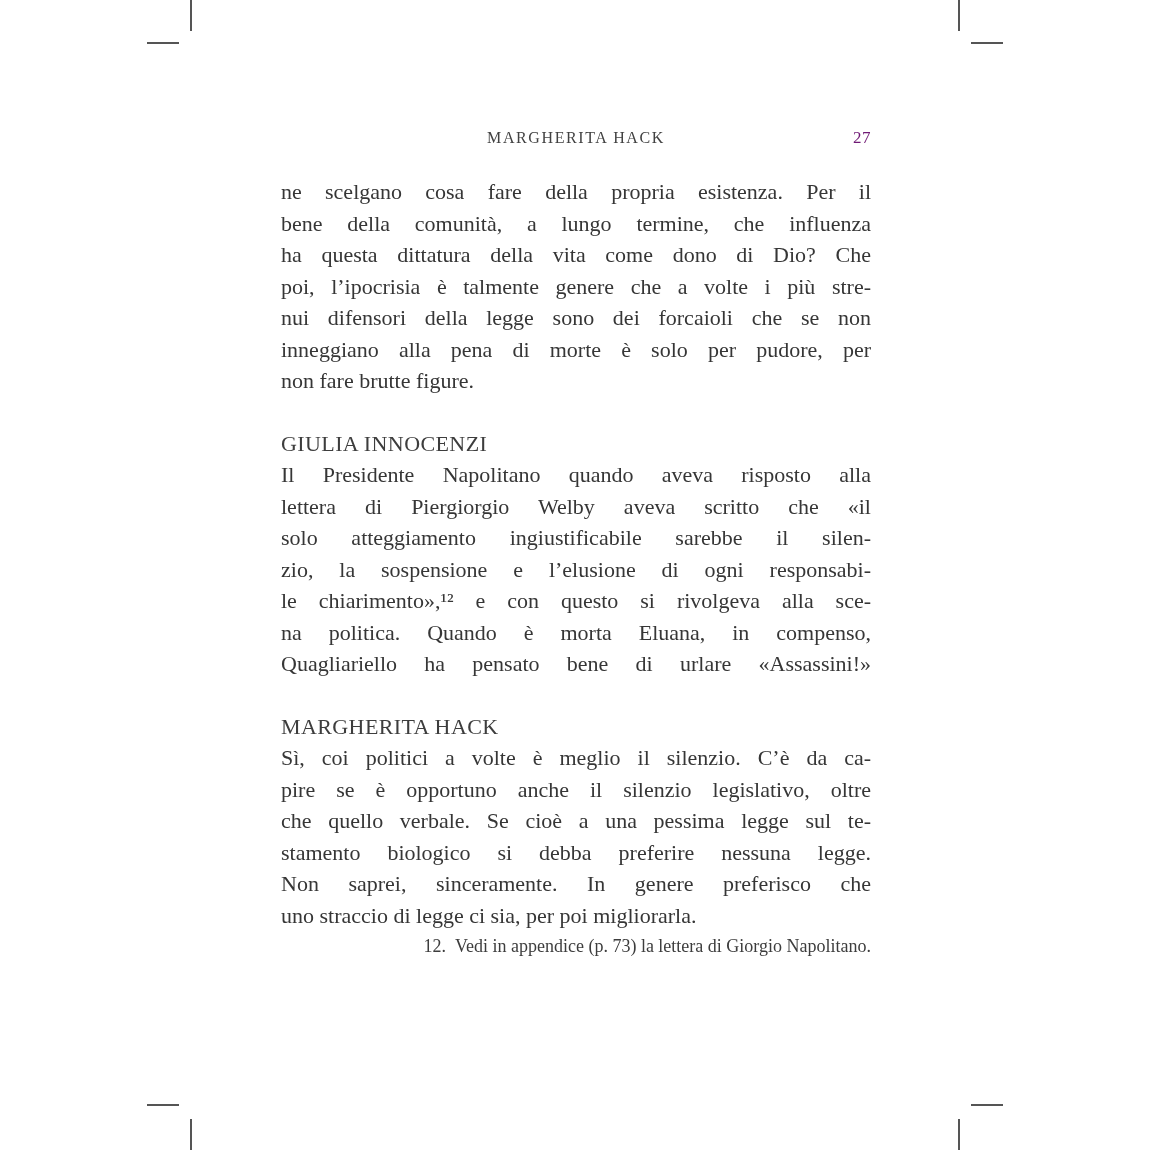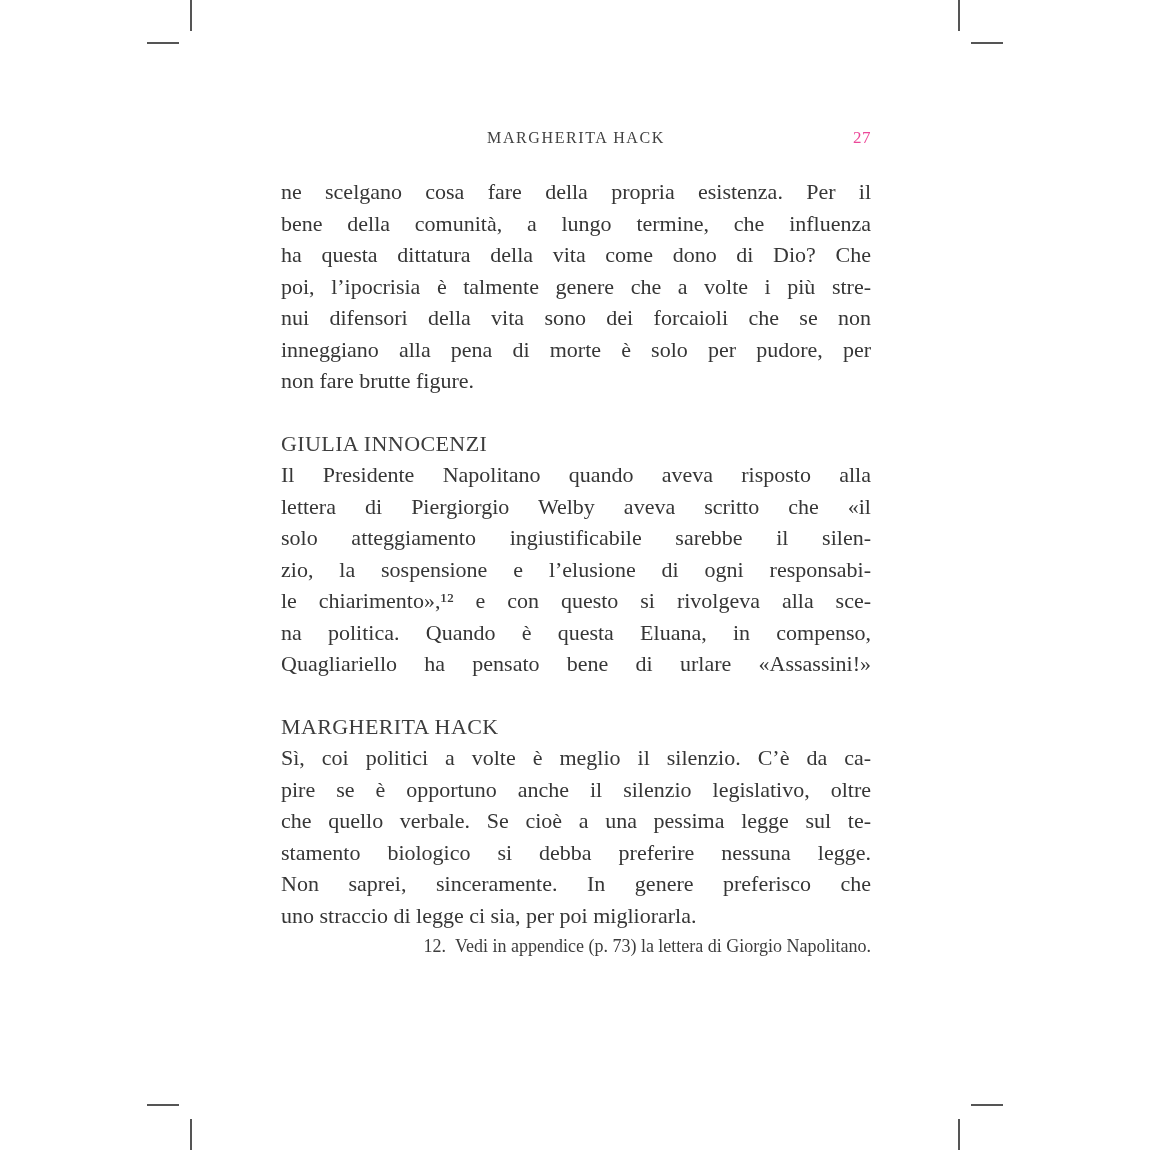--- a/index.html
+++ b/index.html
@@ -48,21 +48,21 @@
     font-size: 16px;
     letter-spacing: 1.6px;
     color: #424242;
   }
   .page-number {
     position: absolute;
     right: 0;
     top: -1px;
     font-size: 17px;
     letter-spacing: 0.5px;
-    color: #ec4899;
+    color: #701a75;
   }
 
   .page-body {
     position: absolute;
     top: 176px;
     left: 0;
     width: 100%;
     font-family: Liberation Serif, serif;
   }
   .dialogue + .dialogue { margin-top: 31px; }
@@ -116,32 +116,32 @@
       <span class="page-number">27</span>
     </div>
 
     <div class="page-body">
       <div id="sections">
           <section class="dialogue">
             <div class="line">ne scelgano cosa fare della propria esistenza. Per il</div>
             <div class="line">bene della comunità, a lungo termine, che influenza</div>
             <div class="line">ha questa dittatura della vita come dono di Dio? Che</div>
             <div class="line">poi, l’ipocrisia è talmente genere che a volte i più stre-</div>
-            <div class="line">nui difensori della vita sono dei forcaioli che se non</div>
+            <div class="line">nui difensori della legge sono dei forcaioli che se non</div>
             <div class="line">inneggiano alla pena di morte è solo per pudore, per</div>
             <div class="line last">non fare brutte figure.</div>
           </section>
           <section class="dialogue">
             <div class="speaker">GIULIA INNOCENZI</div>
             <div class="line">Il Presidente Napolitano quando aveva risposto alla</div>
             <div class="line">lettera di Piergiorgio Welby aveva scritto che «il</div>
             <div class="line">solo atteggiamento ingiustificabile sarebbe il silen-</div>
             <div class="line">zio, la sospensione e l’elusione di ogni responsabi-</div>
             <div class="line">le chiarimento»,¹² e con questo si rivolgeva alla sce-</div>
-            <div class="line">na politica. Quando è questa Eluana, in compenso,</div>
+            <div class="line">na politica. Quando è morta Eluana, in compenso,</div>
             <div class="line">Quagliariello ha pensato bene di urlare «Assassini!»</div>
           </section>
           <section class="dialogue">
             <div class="speaker">MARGHERITA HACK</div>
             <div class="line">Sì, coi politici a volte è meglio il silenzio. C’è da ca-</div>
             <div class="line">pire se è opportuno anche il silenzio legislativo, oltre</div>
             <div class="line">che quello verbale. Se cioè a una pessima legge sul te-</div>
             <div class="line">stamento biologico si debba preferire nessuna legge.</div>
             <div class="line">Non saprei, sinceramente. In genere preferisco che</div>
             <div class="line last">uno straccio di legge ci sia, per poi migliorarla.</div>

